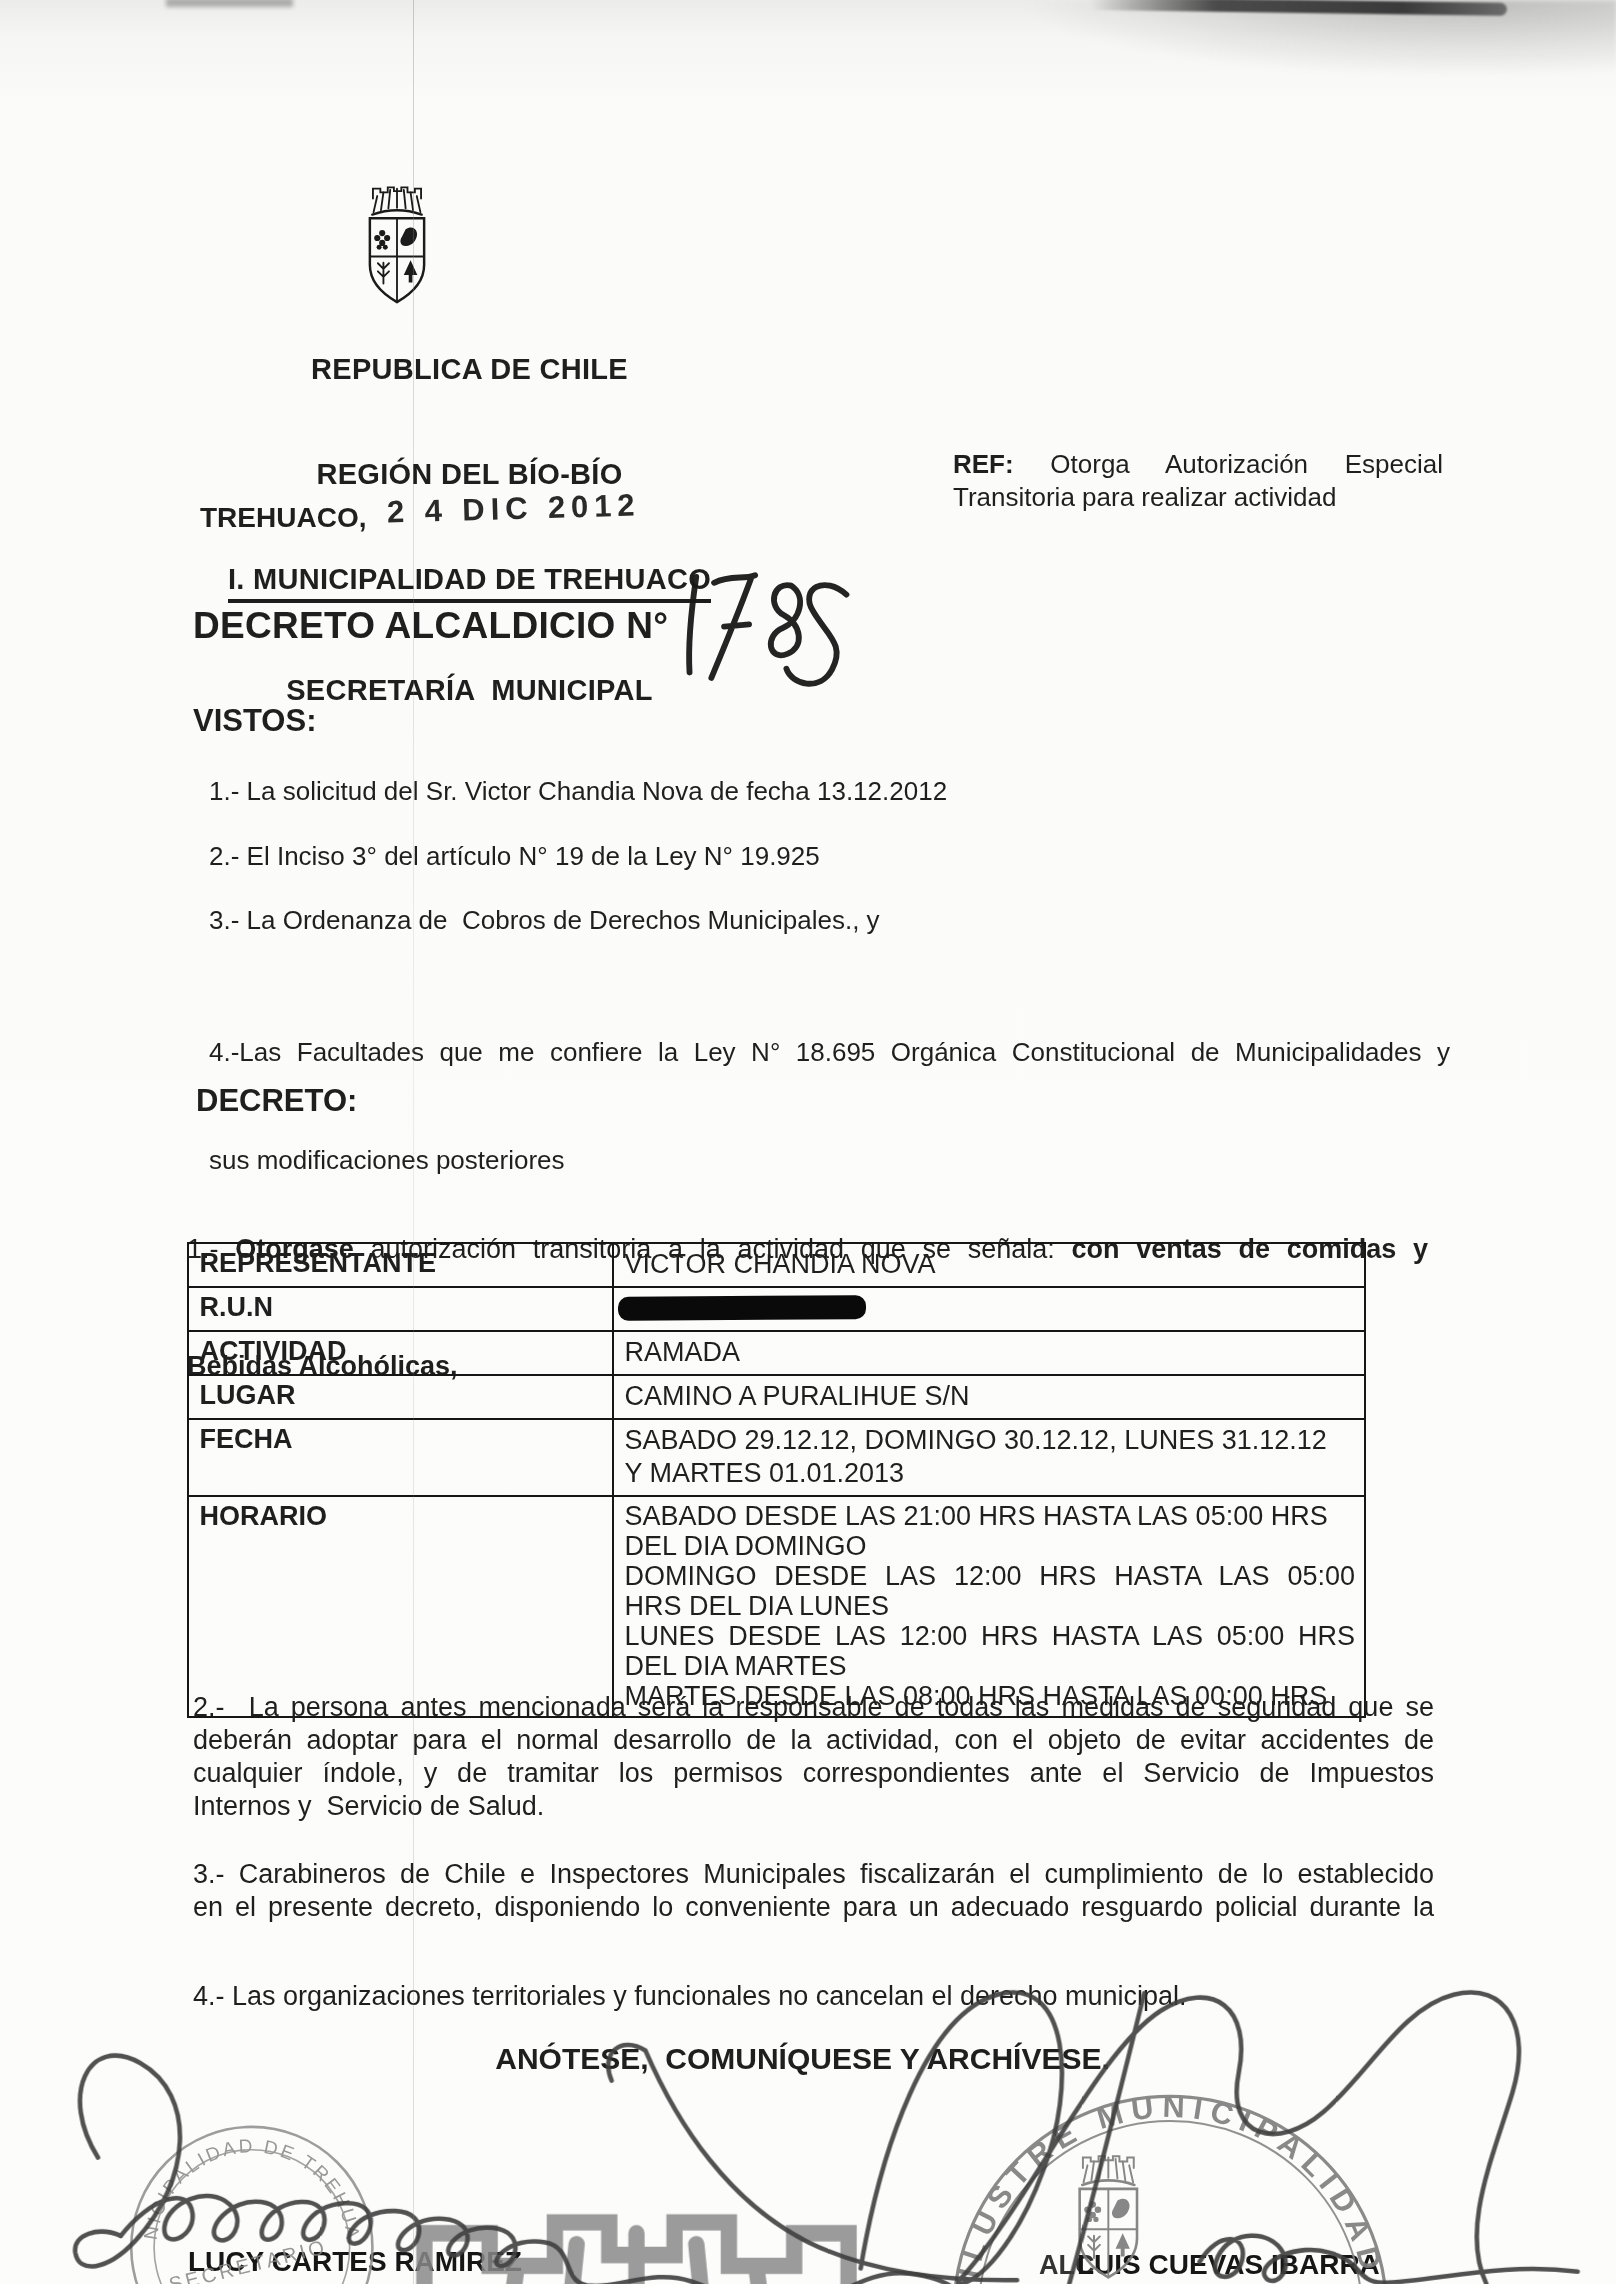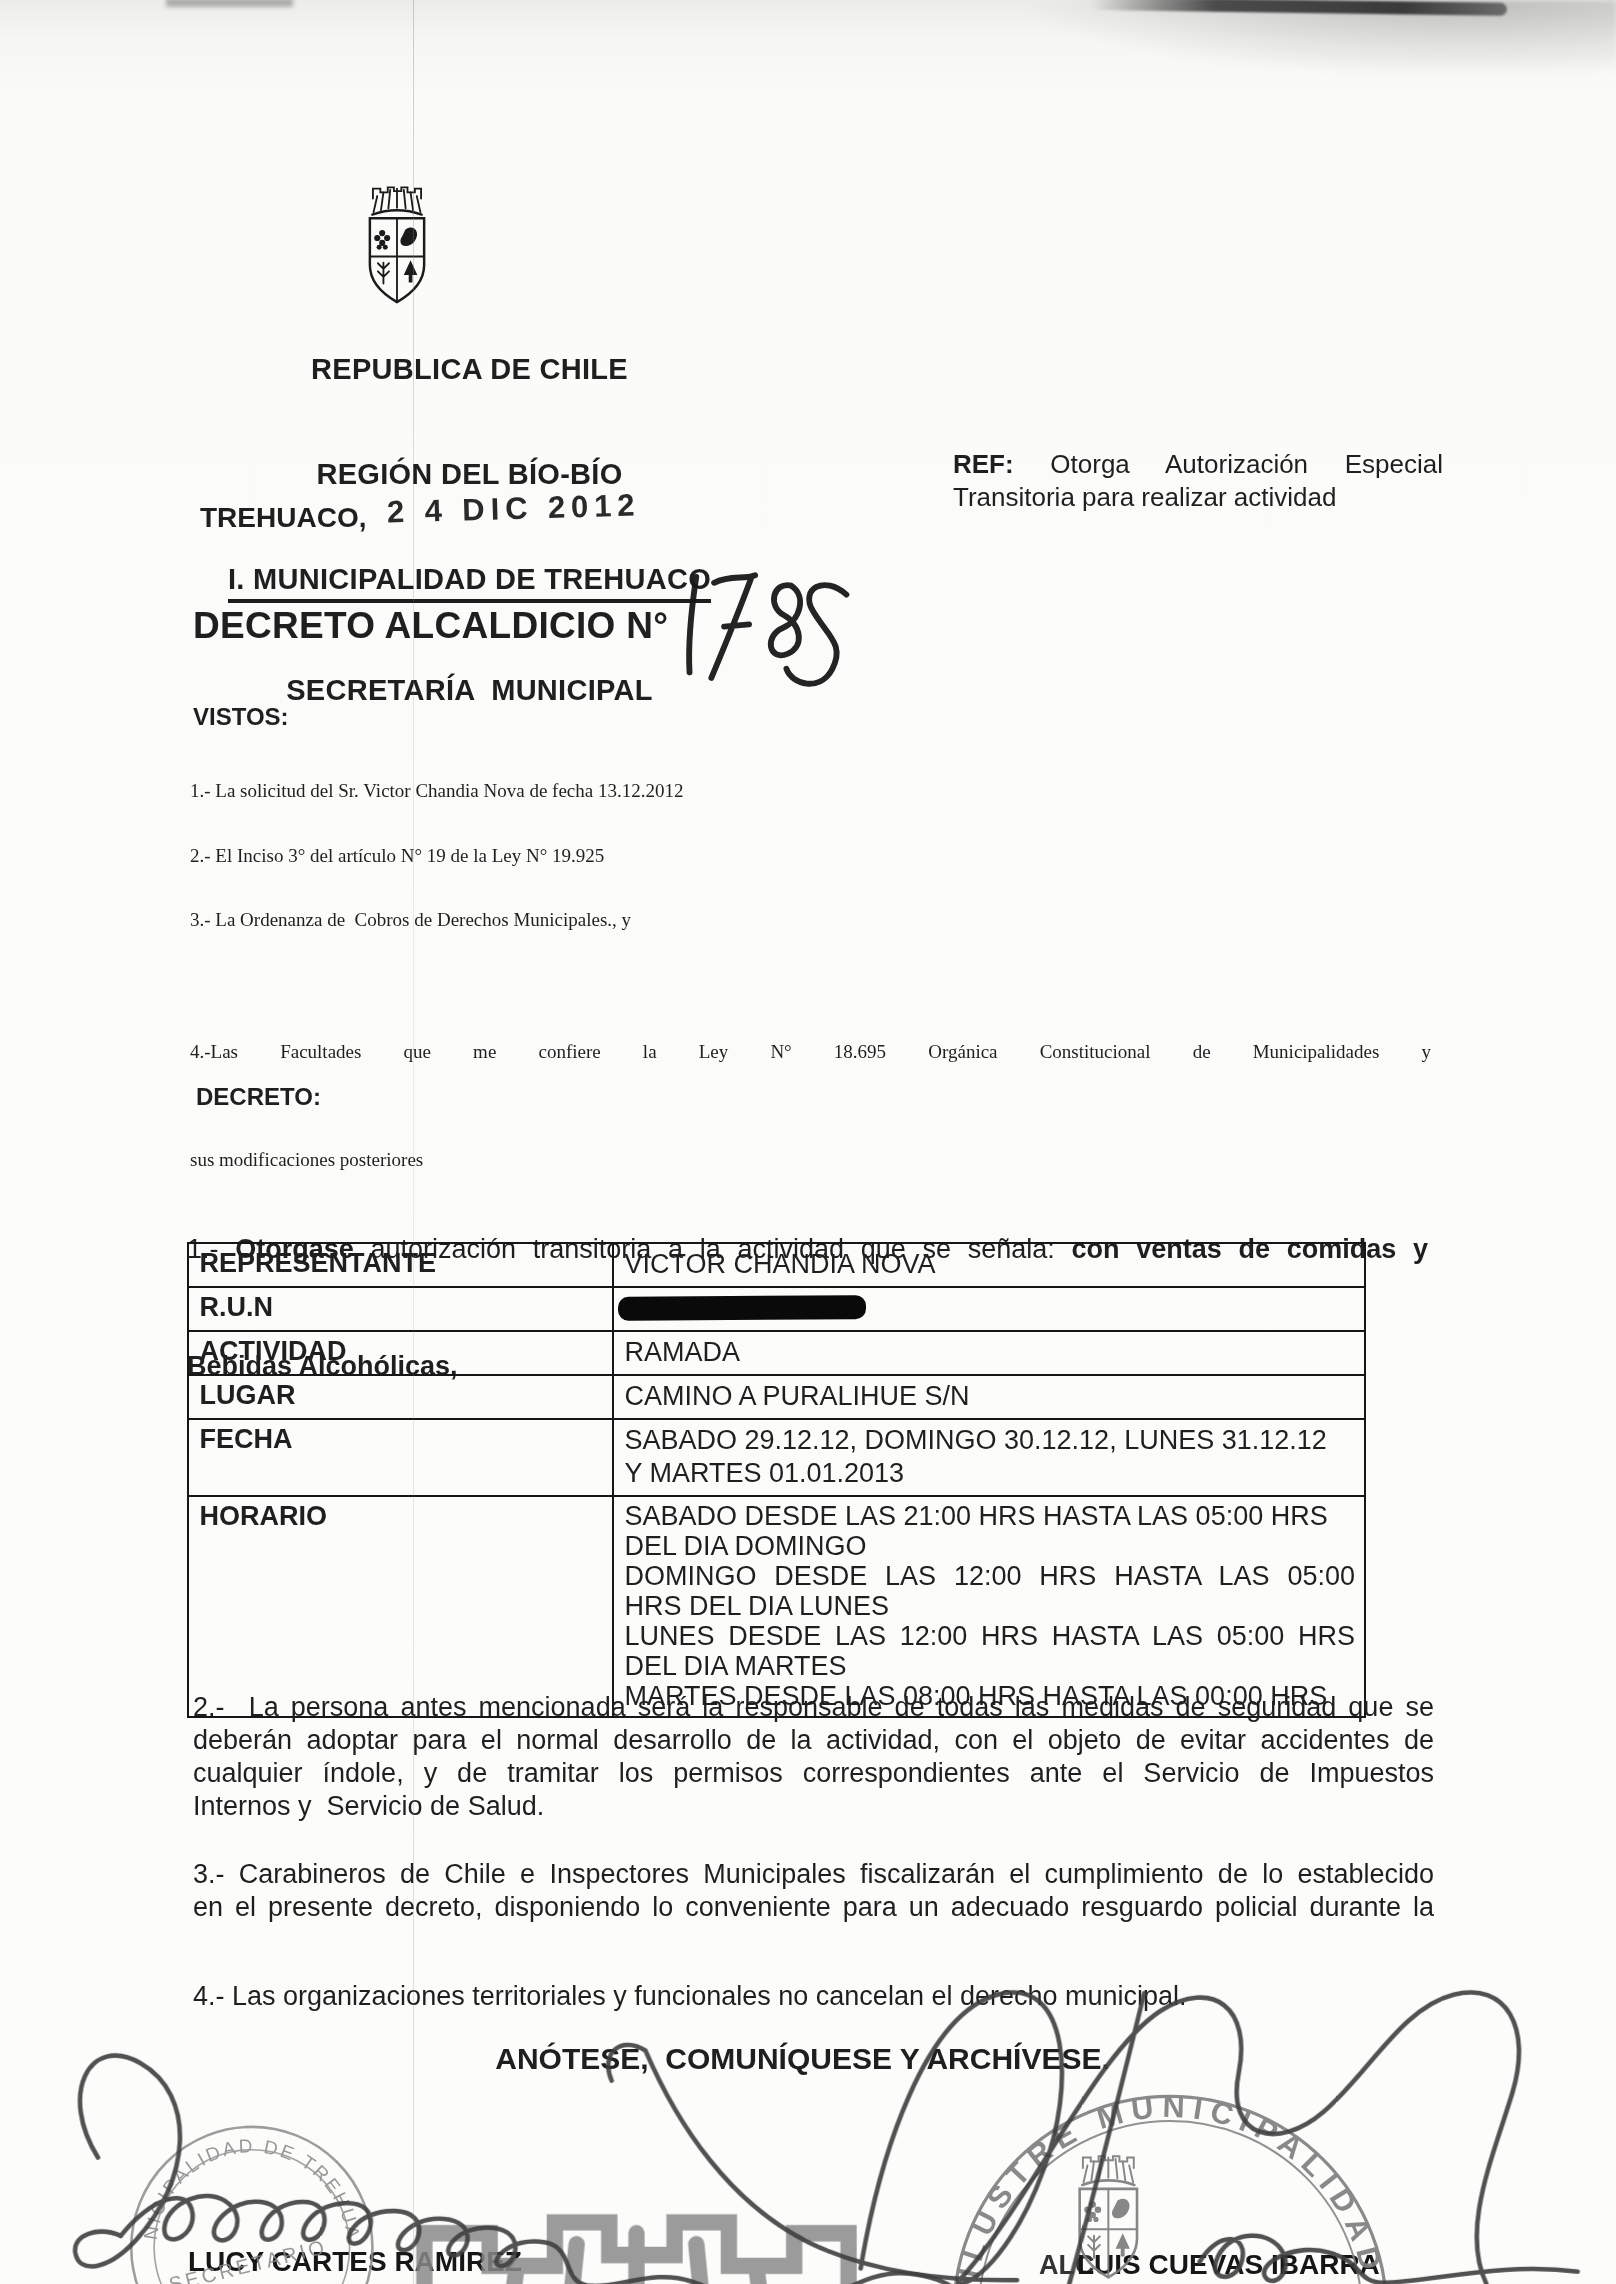--- a/index.html
+++ b/index.html
@@ -23,24 +23,24 @@
   .hdr{left:98px;top:282px;width:743px;text-align:center;font-weight:bold;font-size:29px;line-height:35px;letter-spacing:0.3px;white-space:pre-wrap;}
   .hdr .u{display:inline-block;border-bottom:4.6px solid #1d1d1d;padding-bottom:2px;}
   .ref{left:953px;top:448px;width:490px;font-size:26px;line-height:33px;text-align:justify;}
   .ref b{font-weight:bold;}
   .datestamp{left:387px;top:491px;font-size:31px;font-weight:600;letter-spacing:5.9px;color:#2a2a2a;transform:rotate(-1.6deg);font-family:"Liberation Sans",sans-serif;}
   .place{left:193px;top:502px;font-size:28px;font-weight:bold;margin-left:7px;}
   .title{left:193px;top:605px;font-size:37px;font-weight:bold;letter-spacing:0.3px;text-align:right;}
   .handnum{left:673px;top:566px;width:196px;height:127px;}
   .sr{position:absolute;width:0.7px;height:0.7px;overflow:hidden;opacity:0;}
   
-  .h2{font-size:24px;font-weight:bold;}
+  .h2{font-size:31px;font-weight:bold;}
   .bodyln{font-size:27px;line-height:33px;white-space:pre-wrap;}
   .just{text-align:justify;text-align-last:justify;}
-  .vitem{left:190px;width:1241px;font-size:19px;line-height:36px;white-space:pre-wrap;font-family:Liberation Serif, serif;}
+  .vitem{left:209px;width:1241px;font-size:26px;line-height:36px;white-space:pre-wrap;}
   
   .p1{left:187px;top:1152px;width:1241px;font-size:27px;line-height:39px;white-space:pre-wrap;}
   .p1 .b{font-weight:bold;}
   
   .tbl{left:187px;top:1242px;width:1175px;border:2.6px solid #161616;display:grid;grid-template-columns:425px 1fr;background:transparent;}
   .tc{border-top:2px solid #161616;font-size:27px;padding:3.9px 9px 5.2px 10.4px;}
   .tc.first{border-top:none;}
   .tlab{font-weight:bold;border-right:2px solid #161616;}
   .tval{line-height:33px;}
   .tval .ln{white-space:pre-wrap;line-height:33px;}

